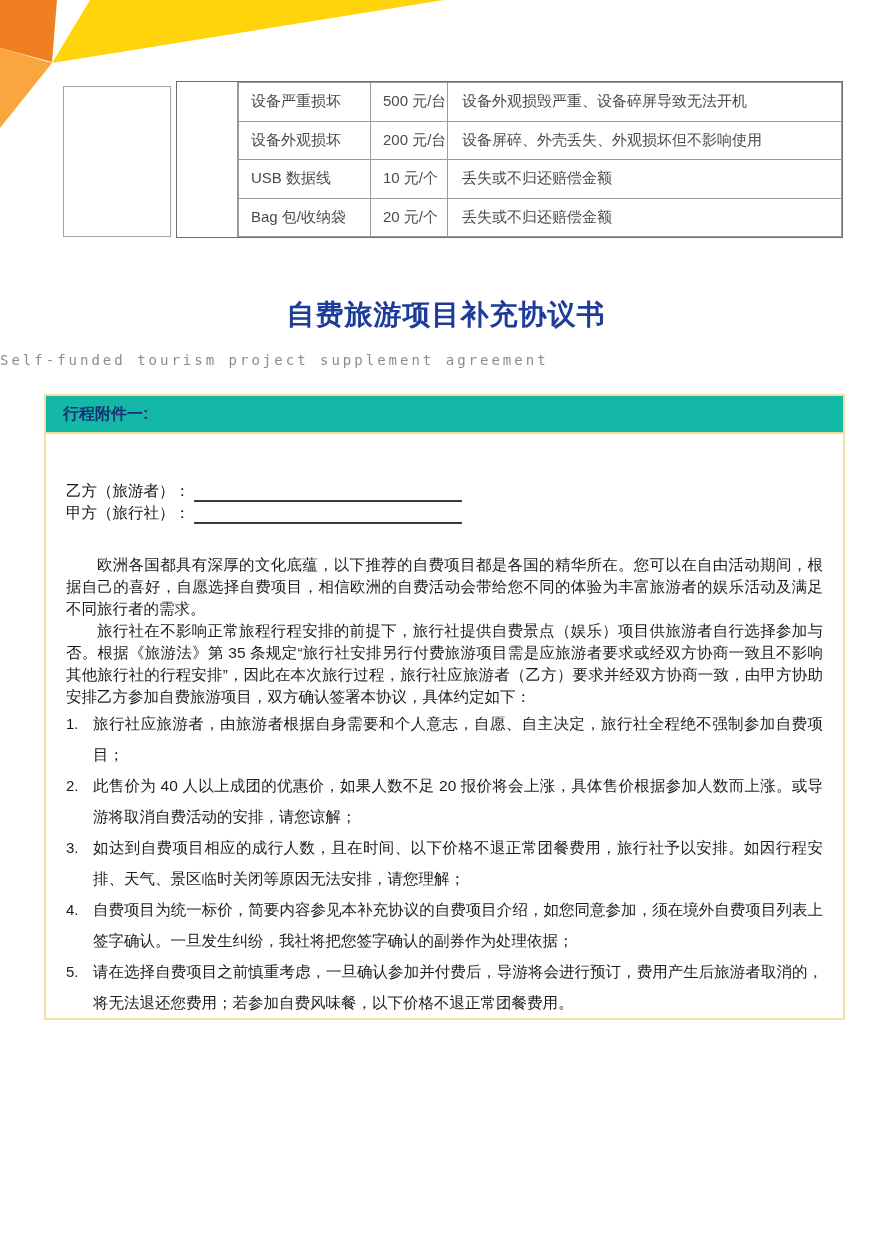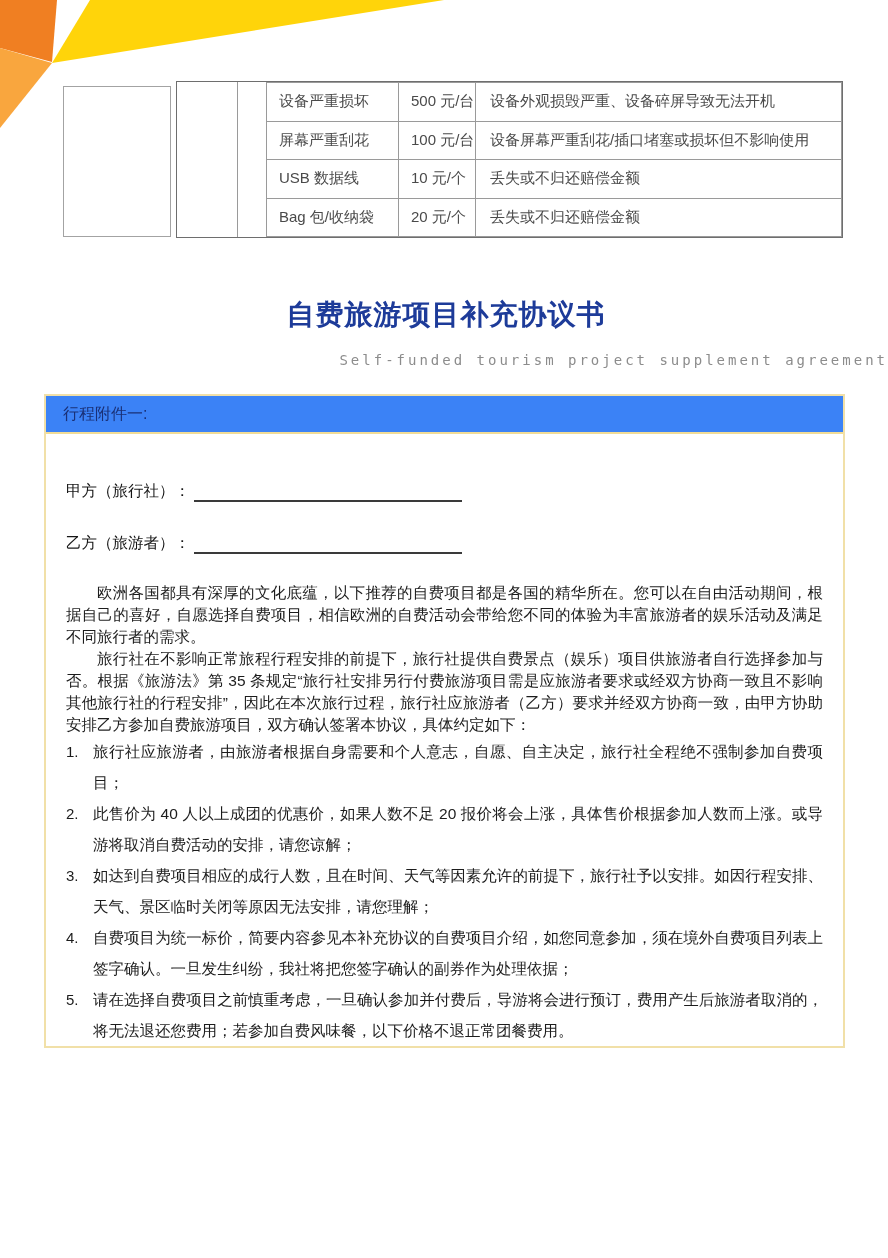--- a/index.html
+++ b/index.html
@@ -7,40 +7,40 @@
   body { font-family:"Liberation Sans", sans-serif; }
   .page { position:relative; width:888px; height:1258px; background:#ffffff; overflow:hidden; margin:0 auto; }
 
   
   .decor { position:absolute; left:0; top:0; width:460px; height:135px; }
 
   
   .left-stub-cell { position:absolute; left:63px; top:86px; width:108px; height:151px;
     border:1px solid #a3a3a3; background:#fff; }
   .top-table { position:absolute; left:176px; top:81px; width:667px; height:157px;
-    border:1px solid #6e6e6e; display:flex; background:#fff;gap:28px; }
+    border:1px solid #6e6e6e; display:flex; background:#fff; }
   .merged-empty-cell { width:61px; border-right:1px solid #9a9a9a; }
   .damage-table { flex:1; border-collapse:collapse; table-layout:fixed; }
   .damage-table td { border:1px solid #9a9a9a; height:31px; font-size:15px; color:#4a4a4a;
     vertical-align:middle; white-space:nowrap; overflow:hidden; }
   .damage-table td.c-item  { width:132px; padding-left:12px; }
   .damage-table td.c-price { width:77px;  padding-left:12px; }
   .damage-table td.c-desc  { padding-left:14px; }
 
   
   .doc-title { position:absolute; top:296px; left:2px; width:100%; text-align:center;
     font-size:28px; font-weight:700; color:#1d3b99; letter-spacing:1px; }
-  .doc-subtitle { position:absolute; top:352px; left:0; width:100%; text-align:right;
+  .doc-subtitle { position:absolute; top:352px; left:0; width:100%; text-align:left;
     font-family:"DejaVu Sans Mono", monospace; font-size:14px; color:#8c8c8c; letter-spacing:3px; }
 
   
   .att-box { position:absolute; left:44px; top:394px; width:801px;
     border:2px solid #f1e0a8; background:#ffffff; }
-  .att-header { height:38px; background:#3b82f6; border-bottom:2px solid #f1dc96;
-    line-height:36px; padding-left:17px; font-size:16px; font-weight:400; color:#1a3076; }
+  .att-header { height:38px; background:#14b8a6; border-bottom:2px solid #f1dc96;
+    line-height:36px; padding-left:17px; font-size:16px; font-weight:700; color:#1a3076; }
   .att-body { padding:46px 20px 0 20px; }
 
   .party-row { font-size:15.5px; color:#151515; height:22px; line-height:22px; }
   .party-row.first { margin-bottom:30px; }
   .party-line { display:inline-block; width:268px; height:18px;
     border-bottom:2px solid #3a3a3a; vertical-align:bottom; margin-left:4px; }
 
   .paras { margin-top:28px; }
   .paras p { text-indent:2em; font-size:15.5px; line-height:22px; text-align:justify;
     color:#1c1c1c; }
@@ -79,26 +79,26 @@
     <div class="merged-empty-cell"></div>
     <table class="damage-table">
       <tbody>
 
           <tr>
             <td class="c-item">设备严重损坏</td>
             <td class="c-price">500 元/台</td>
             <td class="c-desc">设备外观损毁严重、设备碎屏导致无法开机</td>
           </tr>
 
+          <tr>
+            <td class="c-item">设备外观损坏</td>
+            <td class="c-price">200 元/台</td>
+            <td class="c-desc">设备屏碎、外壳丢失、外观损坏但不影响使用</td>
+          </tr>
 
-          <tr>
-            <td class="c-item">屏幕严重刮花</td>
-            <td class="c-price">100 元/台</td>
-            <td class="c-desc">设备屏幕严重刮花/插口堵塞或损坏但不影响使用</td>
-          </tr>
 
           <tr>
             <td class="c-item">USB 数据线</td>
             <td class="c-price">10 元/个</td>
             <td class="c-desc">丢失或不归还赔偿金额</td>
           </tr>
 
           <tr>
             <td class="c-item">Bag 包/收纳袋</td>
             <td class="c-price">20 元/个</td>
@@ -108,26 +108,26 @@
     </table>
   </div>
 
   <div class="doc-title">自费旅游项目补充协议书</div>
   <div class="doc-subtitle">Self-funded tourism project supplement agreement</div>
 
   <div class="att-box">
     <div class="att-header">行程附件一:</div>
     <div class="att-body">
 
+      <div class="party-row">
+        <span>乙方（旅游者）：</span><span class="party-line"></span>
+      </div>
+
       <div class="party-row first">
         <span>甲方（旅行社）：</span><span class="party-line"></span>
-      </div>
-
-      <div class="party-row">
-        <span>乙方（旅游者）：</span><span class="party-line"></span>
       </div>
 
       <div class="paras">
 
           <p>欧洲各国都具有深厚的文化底蕴，以下推荐的自费项目都是各国的精华所在。您可以在自由活动期间，根据自己的喜好，自愿选择自费项目，相信欧洲的自费活动会带给您不同的体验为丰富旅游者的娱乐活动及满足不同旅行者的需求。</p>
 
           <p>旅行社在不影响正常旅程行程安排的前提下，旅行社提供自费景点（娱乐）项目供旅游者自行选择参加与否。根据《旅游法》第 35 条规定“旅行社安排另行付费旅游项目需是应旅游者要求或经双方协商一致且不影响其他旅行社的行程安排”，因此在本次旅行过程，旅行社应旅游者（乙方）要求并经双方协商一致，由甲方协助安排乙方参加自费旅游项目，双方确认签署本协议，具体约定如下：</p>
         </div>
 
       <div class="clauses">
@@ -137,21 +137,21 @@
             <div class="clause-text">旅行社应旅游者，由旅游者根据自身需要和个人意志，自愿、自主决定，旅行社全程绝不强制参加自费项目；</div>
           </div>
 
           <div class="clause">
             <div class="clause-num">2.</div>
             <div class="clause-text">此售价为 40 人以上成团的优惠价，如果人数不足 20 报价将会上涨，具体售价根据参加人数而上涨。或导游将取消自费活动的安排，请您谅解；</div>
           </div>
 
           <div class="clause">
             <div class="clause-num">3.</div>
-            <div class="clause-text">如达到自费项目相应的成行人数，且在时间、天气等因素允许的前提下，旅行社予以安排。如因行程安排、天气、景区临时关闭等原因无法安排，请您理解；</div>
+            <div class="clause-text">如达到自费项目相应的成行人数，且在时间、以下价格不退正常团餐费用，旅行社予以安排。如因行程安排、天气、景区临时关闭等原因无法安排，请您理解；</div>
           </div>
 
           <div class="clause">
             <div class="clause-num">4.</div>
             <div class="clause-text">自费项目为统一标价，简要内容参见本补充协议的自费项目介绍，如您同意参加，须在境外自费项目列表上签字确认。一旦发生纠纷，我社将把您签字确认的副券作为处理依据；</div>
           </div>
 
           <div class="clause">
             <div class="clause-num">5.</div>
             <div class="clause-text">请在选择自费项目之前慎重考虑，一旦确认参加并付费后，导游将会进行预订，费用产生后旅游者取消的，将无法退还您费用；若参加自费风味餐，以下价格不退正常团餐费用。</div>

